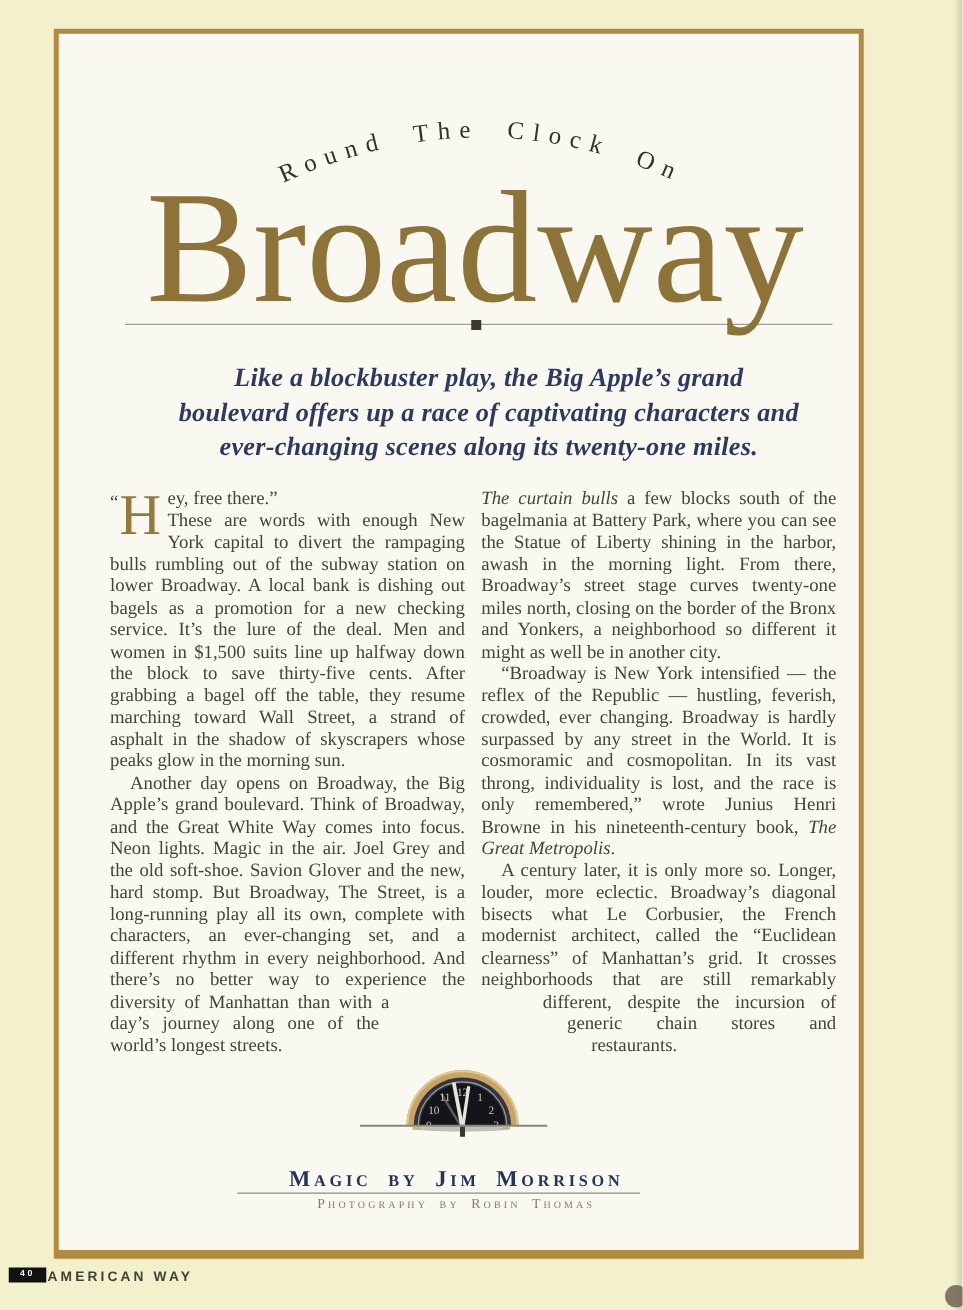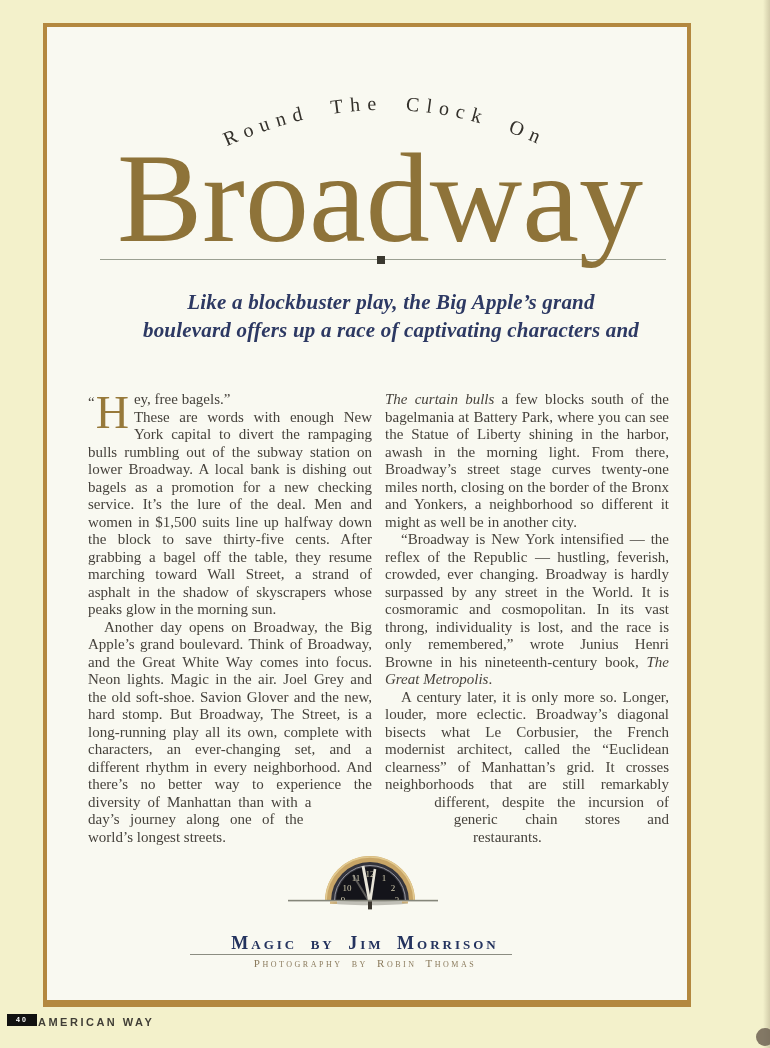--- a/index.html
+++ b/index.html
@@ -98,26 +98,27 @@
   </text>
 </svg>
 
 <div class="title">Broadway</div>
 <div class="title-rule"></div>
 <div class="title-square"></div>
 
 <div class="subtitle">
   <div class="subtitle-line">Like a blockbuster play, the Big Apple’s grand</div>
   <div class="subtitle-line">boulevard offers up a race of captivating characters and</div>
+  <div class="subtitle-line">ever-changing scenes along its twenty-one miles.</div>
 </div>
 
 <div class="columns">
   <div class="col">
     <p class="para">
-      <span class="dropcap"><span class="oq">“</span><span class="dc">H</span></span><span>ey, free bagels.”</span><br>
+      <span class="dropcap"><span class="oq">“</span><span class="dc">H</span></span><span>ey, free there.”</span><br>
       <span>These are words with enough New York capital to divert the rampaging bulls rumbling out of the subway station on lower Broadway. A local bank is dishing out bagels as a promotion for a new checking service. It’s the lure of the deal. Men and women in $1,500 suits line up halfway down the block to save thirty-five cents. After grabbing a bagel off the table, they resume marching toward Wall Street, a strand of asphalt in the shadow of skyscrapers whose peaks glow in the morning sun.</span>
     </p>
     <p class="para indent">
       <span>Another day opens on Broadway, the Big Apple’s grand boulevard. Think of Broadway, and the Great White Way comes into focus. Neon lights. Magic in the air. Joel Grey and the old soft-shoe. Savion Glover and the new, hard stomp. But Broadway, The Street, is a long-running play all its own, complete with characters, an ever-changing set, and a different rhythm in every neighborhood. And there’s no better way </span><span class="float-clock-right"></span><span>to experience the diversity of Manhattan than with a day’s journey along one of the world’s longest streets.</span>
     </p>
   </div>
   <div class="col">
     <p class="para">
       <span class="lead-italic">The curtain bulls</span><span> a few blocks south of the bagelmania at Battery Park, where you can see the Statue of Liberty shining in the harbor, awash in the morning light. From there, Broadway’s street stage curves twenty-one miles north, closing on the border of the Bronx and Yonkers, a neighborhood so different it might as well be in another city.</span>
     </p>

